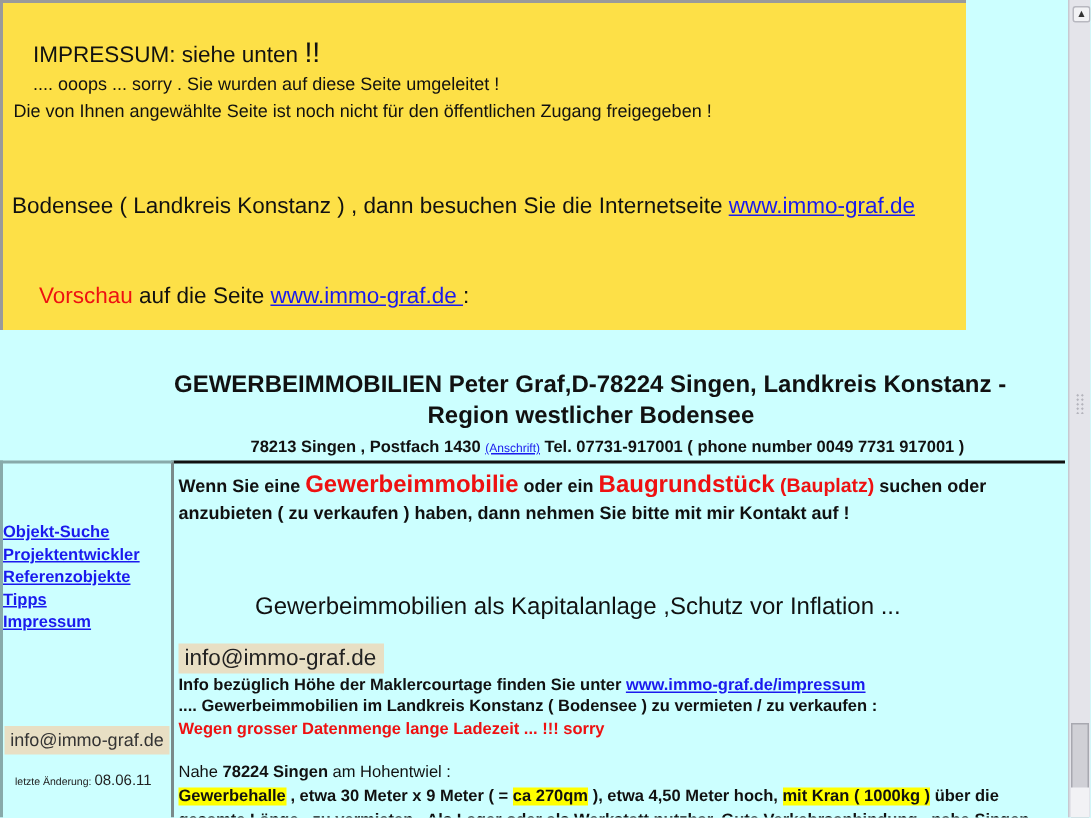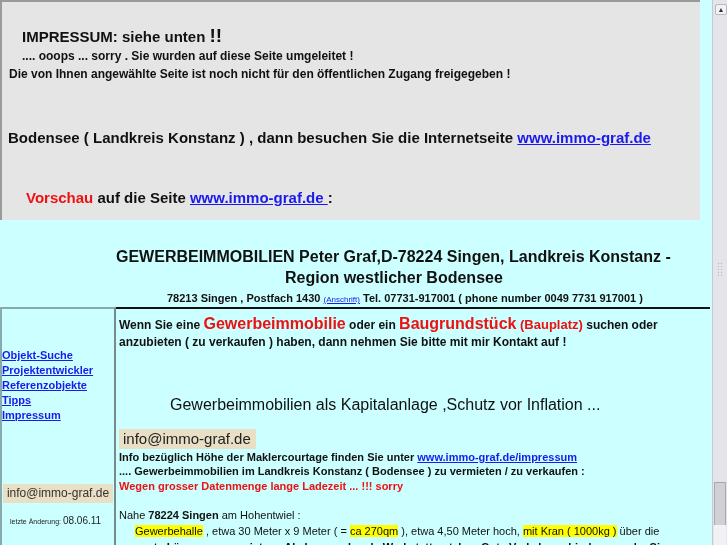--- a/index.html
+++ b/index.html
@@ -4,24 +4,23 @@
 <style>
   html, body { margin:0; padding:0; }
   body {
     width:727px; height:545px; overflow:hidden; position:relative;
     background:#ccffff;
     font-family:"Liberation Sans", sans-serif;
     color:#111;
   }
   
   .top-frame {
-    position:absolute; left:0; top:0; width:700px; height:220px;
-    background:#e5e5e5; border:2px solid #9a9a9a; border-right:none; border-bottom:none;
+    position:absolute; left:0; top:0; width:644px; height:220px;
+    background:#fde047; border:2px solid #9a9a9a; border-right:none; border-bottom:none;
     box-sizing:border-box;
-    font-weight:bold;
   }
   .top-scroll {
     position:absolute; left:712px; top:0; width:15px; height:220px;
     background:#e4e4ea; border-left:1px solid #c8c8d0; box-sizing:border-box;
   }
   .top-scroll .arrow {
     position:absolute; left:2px; top:4px; width:10px; height:9px;
     background:#f2f2f5; border:1px solid #b8b8c0; border-radius:2px;
     font-size:7px; line-height:9px; text-align:center; color:#333;
   }
@@ -63,21 +62,21 @@
   .p2 { position:absolute; left:119px; top:335px; font-size:12px; font-weight:bold; }
   .kap { position:absolute; left:170px; top:396px; font-size:16px; font-weight:normal; }
   .mail-main {
     position:absolute; left:119px; top:429px; width:137px; height:20px;
     background:#e8dfc4; font-size:15px; line-height:20px; padding-left:4px; box-sizing:border-box; color:#222;
   }
   .l1 { position:absolute; left:119px; top:451px; font-size:11px; font-weight:bold; }
   .l2 { position:absolute; left:119px; top:465px; font-size:11px; font-weight:bold; }
   .l3 { position:absolute; left:119px; top:480px; font-size:11px; font-weight:bold; color:#ee1111; }
   .l4 { position:absolute; left:119px; top:509px; font-size:11px; }
-  .l5 { position:absolute; left:119px; top:525px; font-size:11px; font-weight:normal;margin-left:16px; }
+  .l5 { position:absolute; left:119px; top:525px; font-size:11px; font-weight:bold; }
   .l6 { position:absolute; left:119px; top:541px; font-size:11px; font-weight:bold; }
   .hl { background:#ffff00; }
 
   
   .right-scroll {
     position:absolute; left:712px; top:220px; width:15px; height:325px;
     background:#e4e4ea; border-left:1px solid #c8c8d0; box-sizing:border-box;
   }
   .grip { position:absolute; left:4px; top:42px; width:6px; height:14px;
     background-image:radial-gradient(#b0b0b8 35%, transparent 40%); background-size:3px 3px; }

